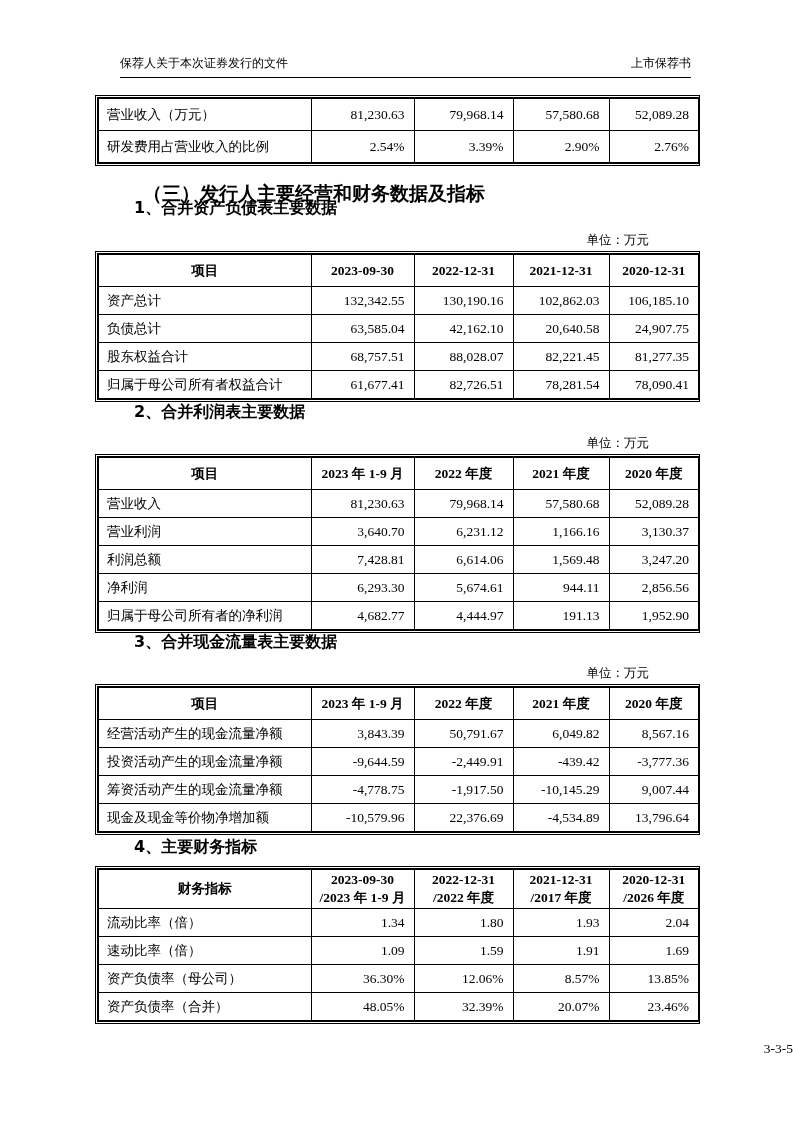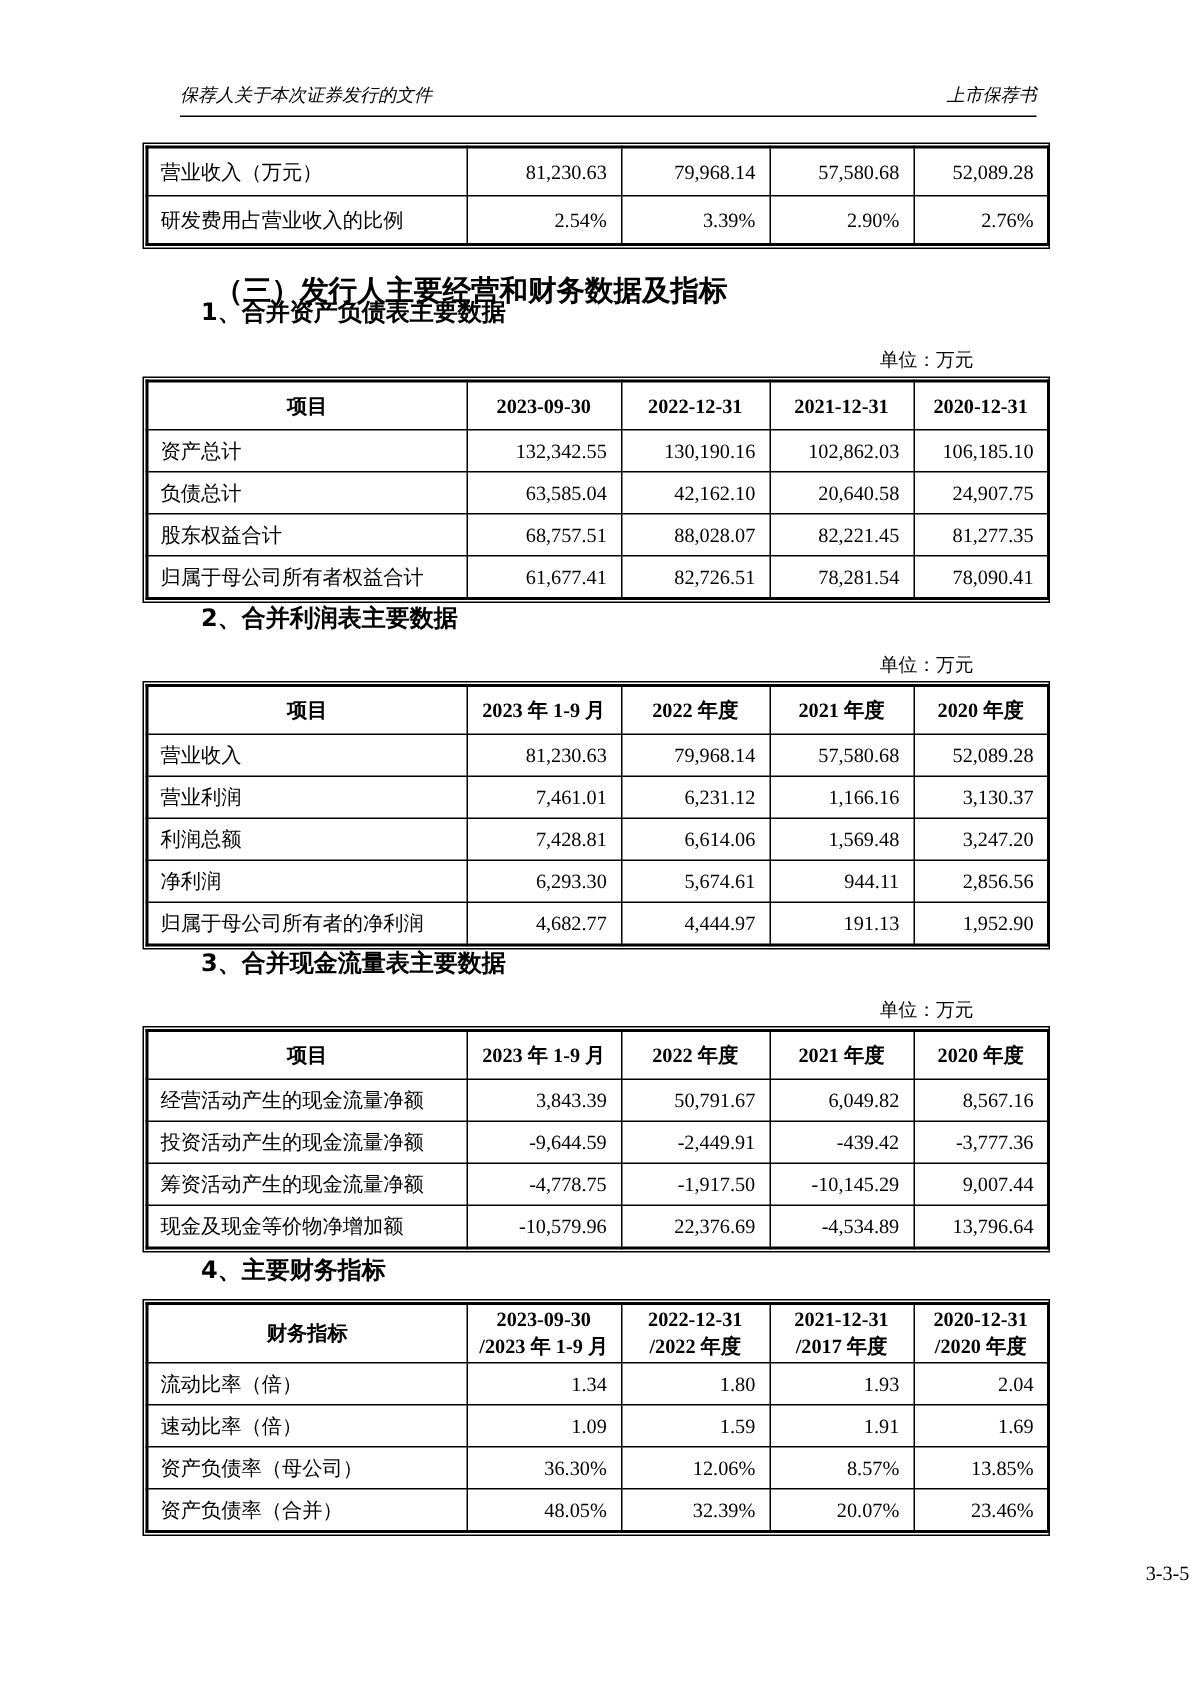--- a/index.html
+++ b/index.html
@@ -8,21 +8,21 @@
     width:793px; height:1122px;
     background:#ffffff;
     color:#000000;
     font-family:"Liberation Serif","DejaVu Serif",serif;
     overflow:hidden;
   }
   .running-head {
     position:absolute; top:56px; left:120px; width:571px; height:21px;
     border-bottom:1px solid #000;
     display:flex; justify-content:space-between; align-items:flex-start;
-    font-size:12px; line-height:14px;font-style:italic;
+    font-size:12px; line-height:14px;
   }
   .sec-heading {
     position:absolute; left:143px; top:181px;
     font-family:"DejaVu Sans","Liberation Sans",sans-serif;
     font-weight:bold; font-size:19px;
   }
   .sub-heading {
     position:absolute; left:134px;
     font-family:"DejaVu Sans","Liberation Sans",sans-serif;
     font-weight:bold; font-size:16px;
@@ -170,21 +170,21 @@
         </tr>
         <tr>
           <td class="lbl">营业收入</td>
           <td class="num">81,230.63</td>
           <td class="num">79,968.14</td>
           <td class="num">57,580.68</td>
           <td class="num">52,089.28</td>
         </tr>
         <tr>
           <td class="lbl">营业利润</td>
-          <td class="num">7,461.01</td>
+          <td class="num">3,640.70</td>
           <td class="num">6,231.12</td>
           <td class="num">1,166.16</td>
           <td class="num">3,130.37</td>
         </tr>
         <tr>
           <td class="lbl">利润总额</td>
           <td class="num">7,428.81</td>
           <td class="num">6,614.06</td>
           <td class="num">1,569.48</td>
           <td class="num">3,247.20</td>
@@ -278,21 +278,21 @@
           <td class="h2l">
             <div>2022-12-31</div>
             <div>/2022 年度</div>
           </td>
           <td class="h2l">
             <div>2021-12-31</div>
             <div>/2017 年度</div>
           </td>
           <td class="h2l">
             <div>2020-12-31</div>
-            <div>/2020 年度</div>
+            <div>/2026 年度</div>
           </td>
         </tr>
         <tr>
           <td class="lbl">流动比率（倍）</td>
           <td class="num">1.34</td>
           <td class="num">1.80</td>
           <td class="num">1.93</td>
           <td class="num">2.04</td>
         </tr>
         <tr>

